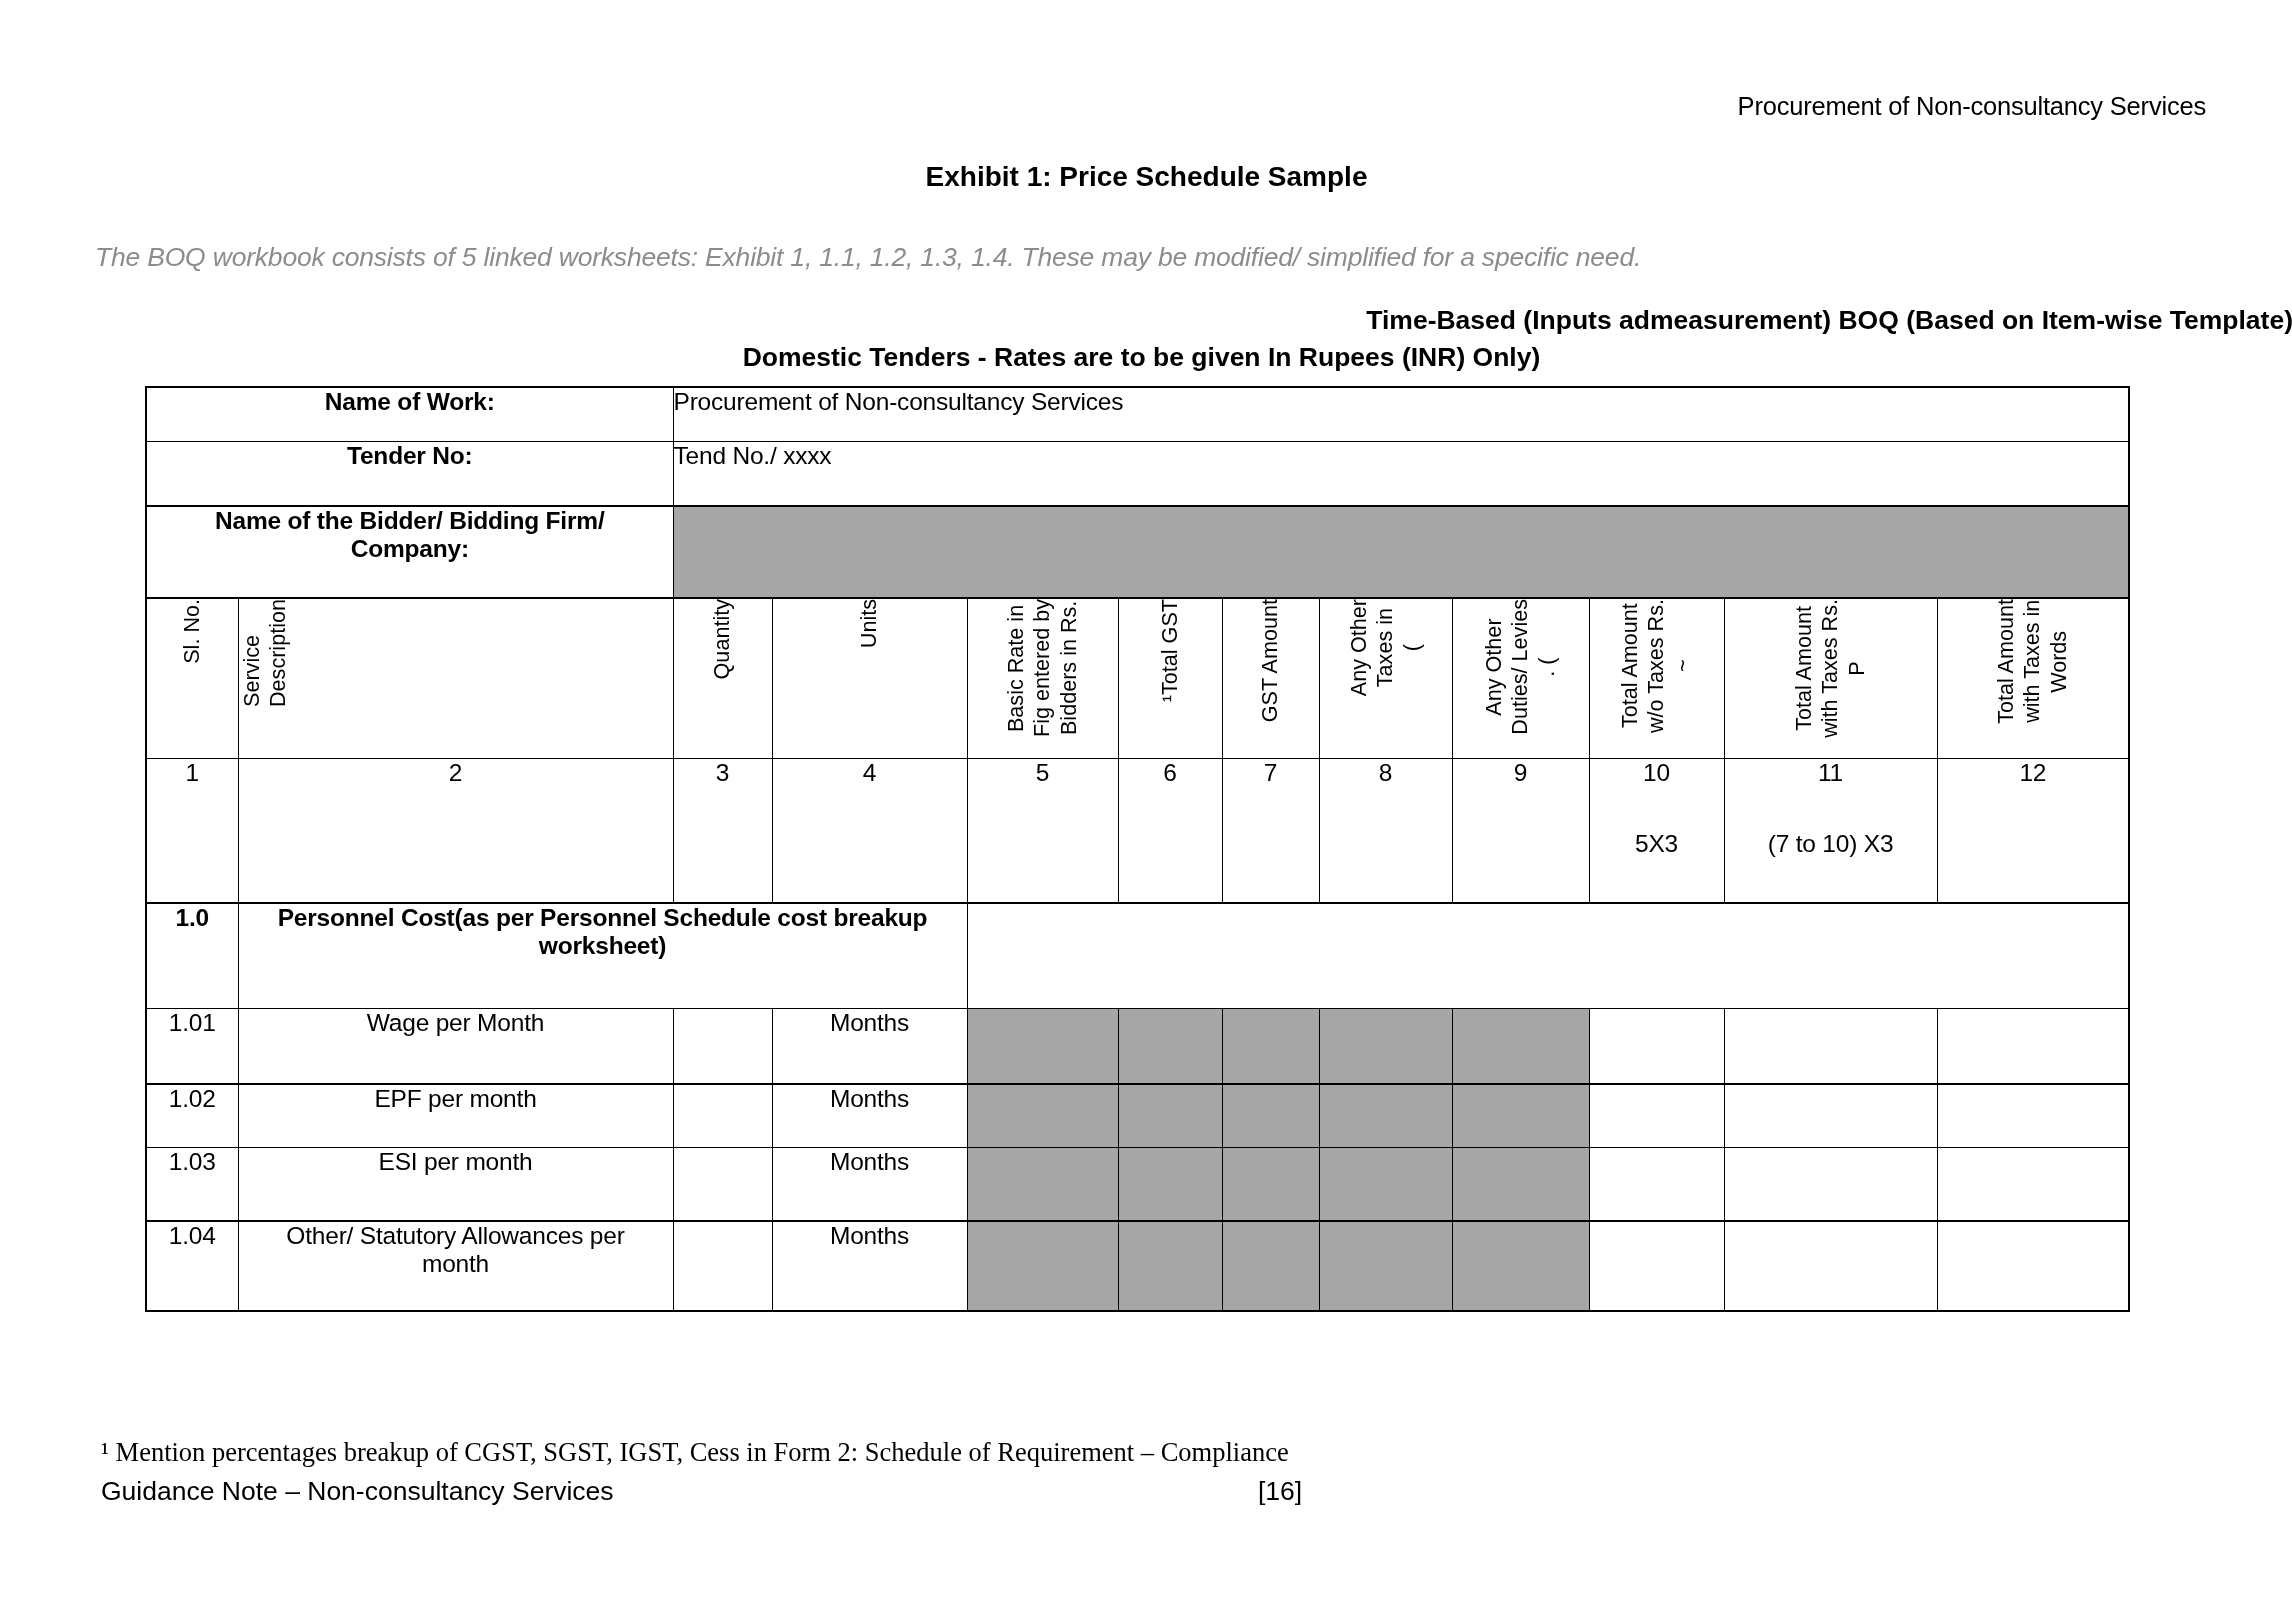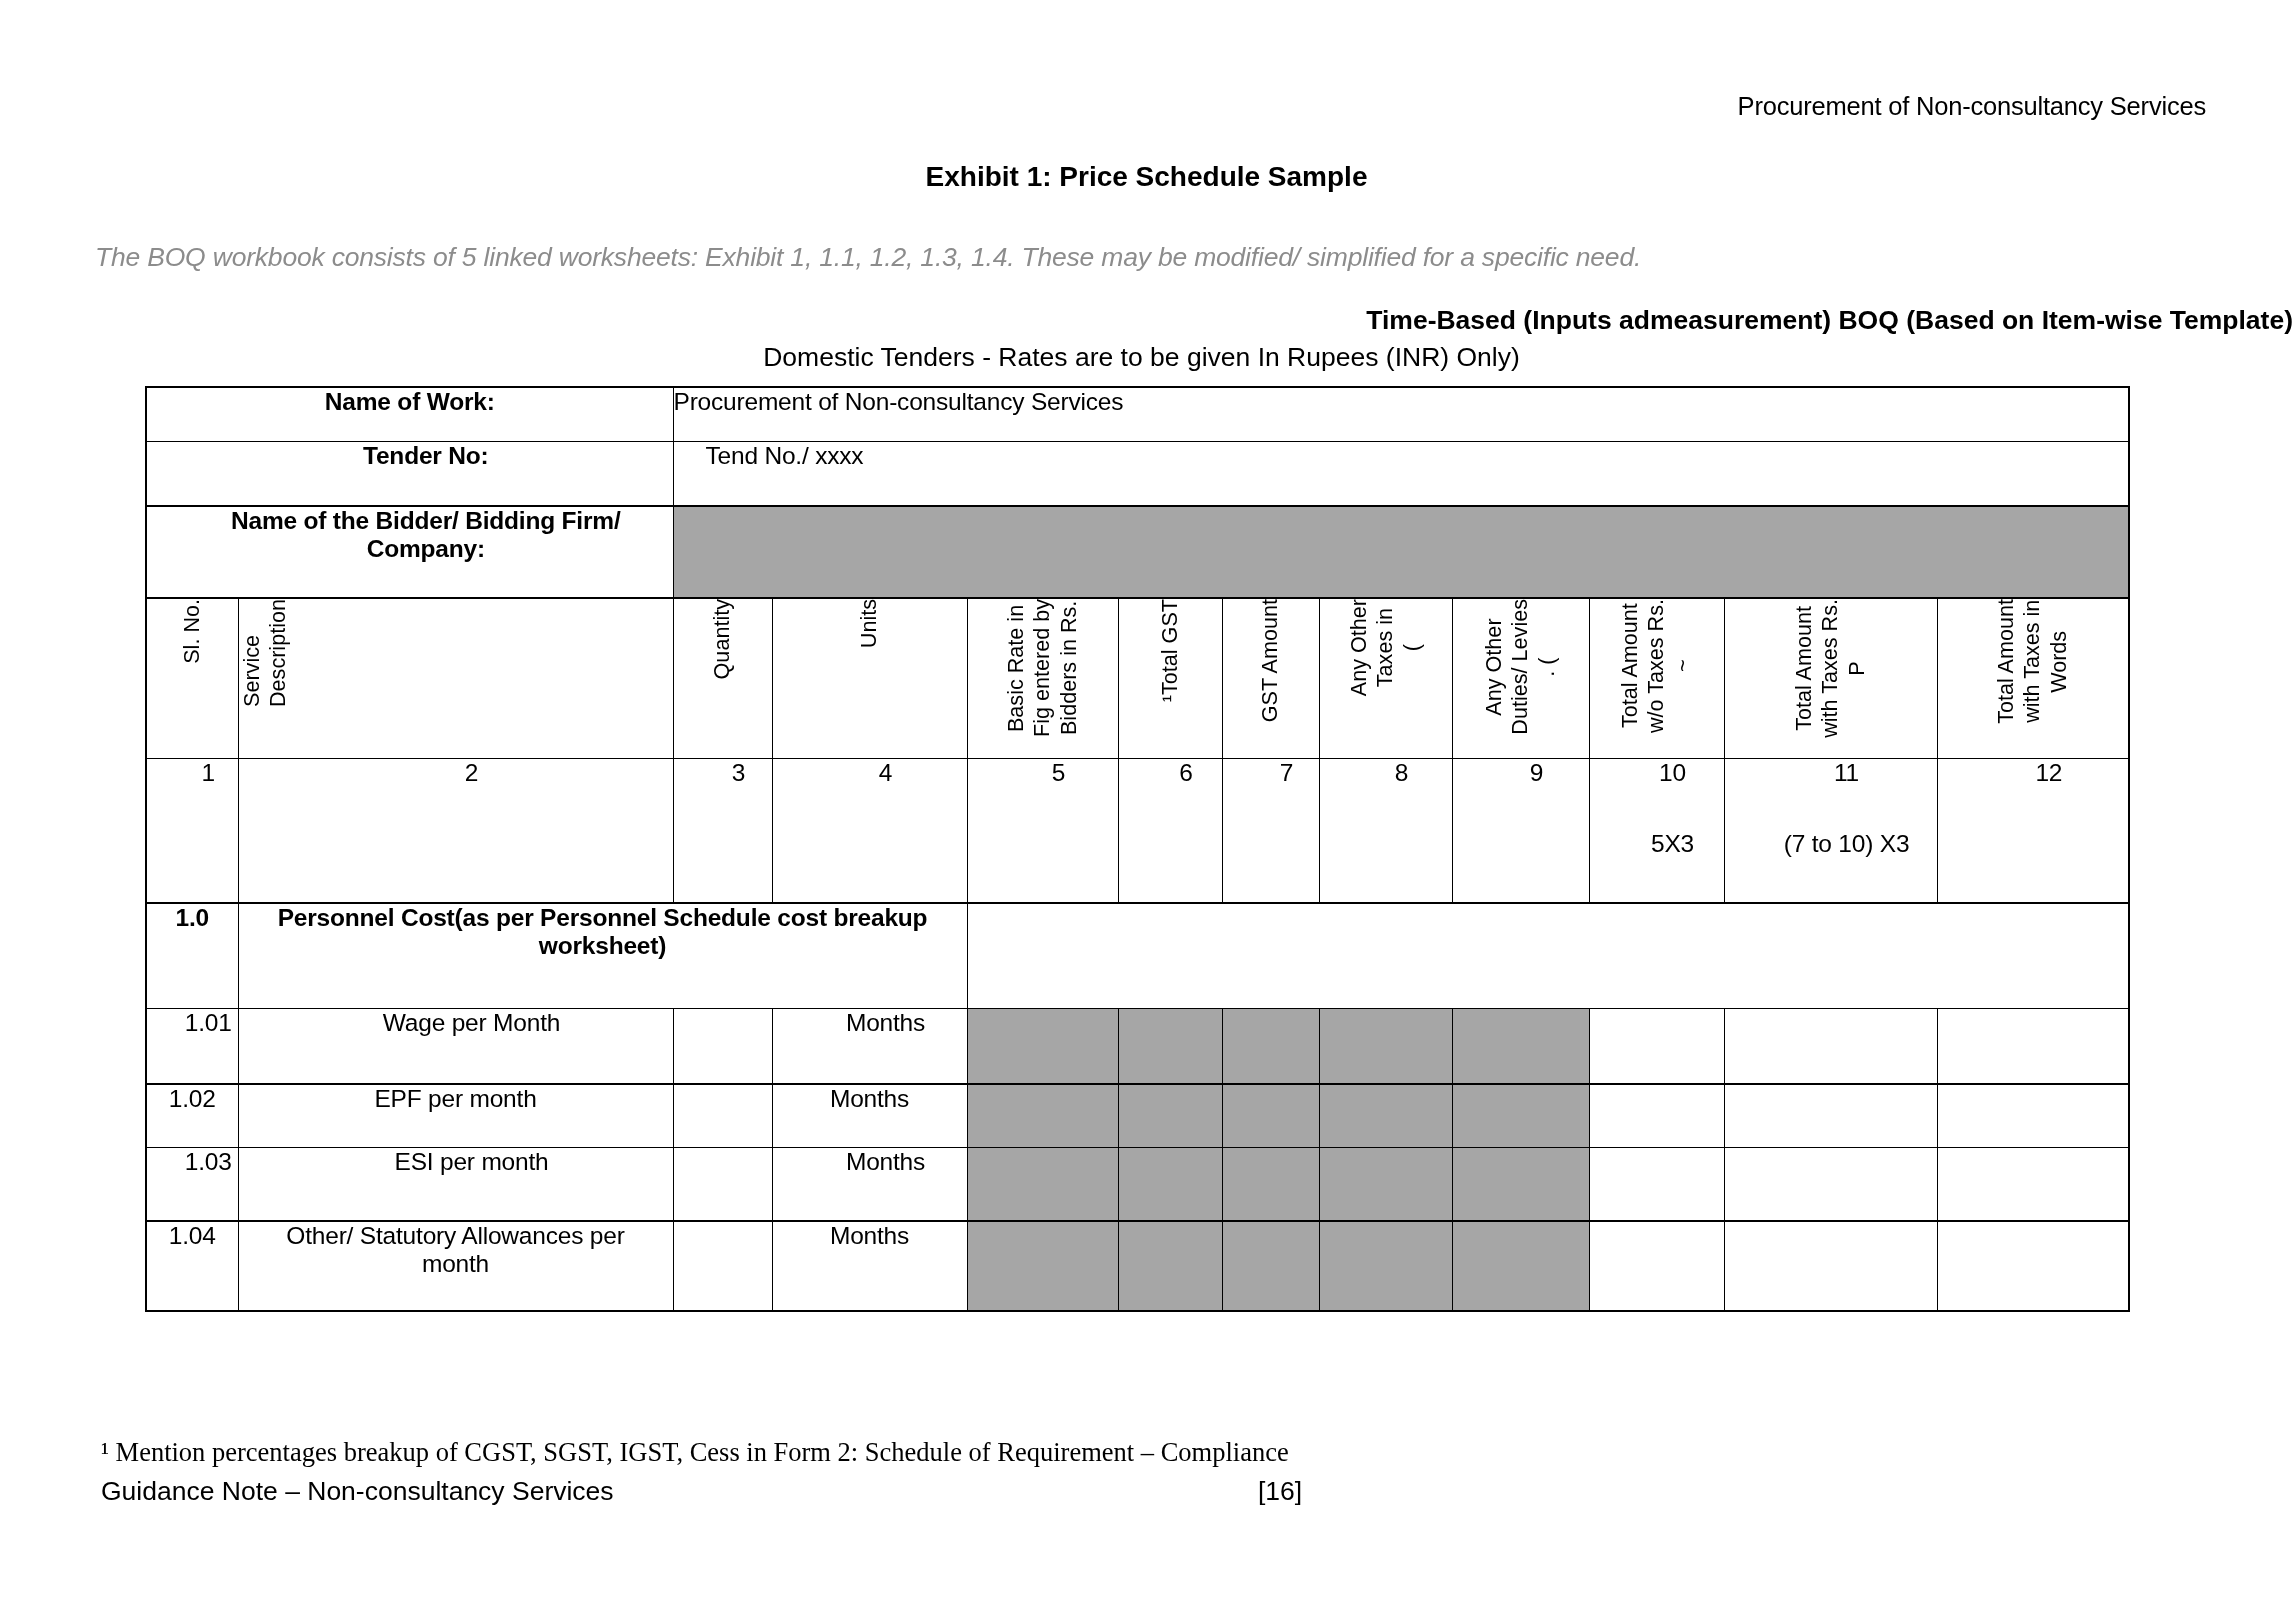--- a/index.html
+++ b/index.html
@@ -14,32 +14,32 @@
   }
   .doc-title {
     position:absolute; top:161px; left:0; width:2293px;
     text-align:center; font-size:28px; font-weight:bold;
   }
   .intro-note {
     position:absolute; top:242px; left:95px; width:1862px;
     font-size:26.5px; font-style:italic; color:#8c8c8c; letter-spacing:-0.2px;
   }
   .sub1 { position:absolute; top:305px; left:0; width:2293px; text-align:right; font-size:26.5px; font-weight:bold; }
-  .sub2 { position:absolute; top:342px; left:0; width:2283px; text-align:center; font-size:26.5px; font-weight:normal; }
+  .sub2 { position:absolute; top:342px; left:0; width:2283px; text-align:center; font-size:26.5px; font-weight:bold; }
 
   table.boq {
     position:absolute; left:145px; top:386px;
     width:1984px; table-layout:fixed; border-collapse:collapse;
     border:2.9px solid #000;
   }
   table.boq td {
     border:1.5px solid #000; padding:0; vertical-align:top;
     font-size:24.5px; letter-spacing:-0.2px; overflow:hidden;
   }
-  tr.thick-b td { border-bottom-width:2.9px;padding-left:32px; }
+  tr.thick-b td { border-bottom-width:2.9px; }
 
   .r1 td { height:53px; }
   .r2 td { height:63px; }
   .r3 td { height:90px; }
   .r4 td { height:60px; }
   .r5 td { height:159px; }
   .r6 td { height:143px; }
   .r7 td { height:104px; }
   .r8 td { height:74px; }
   .r9 td { height:62px; }

